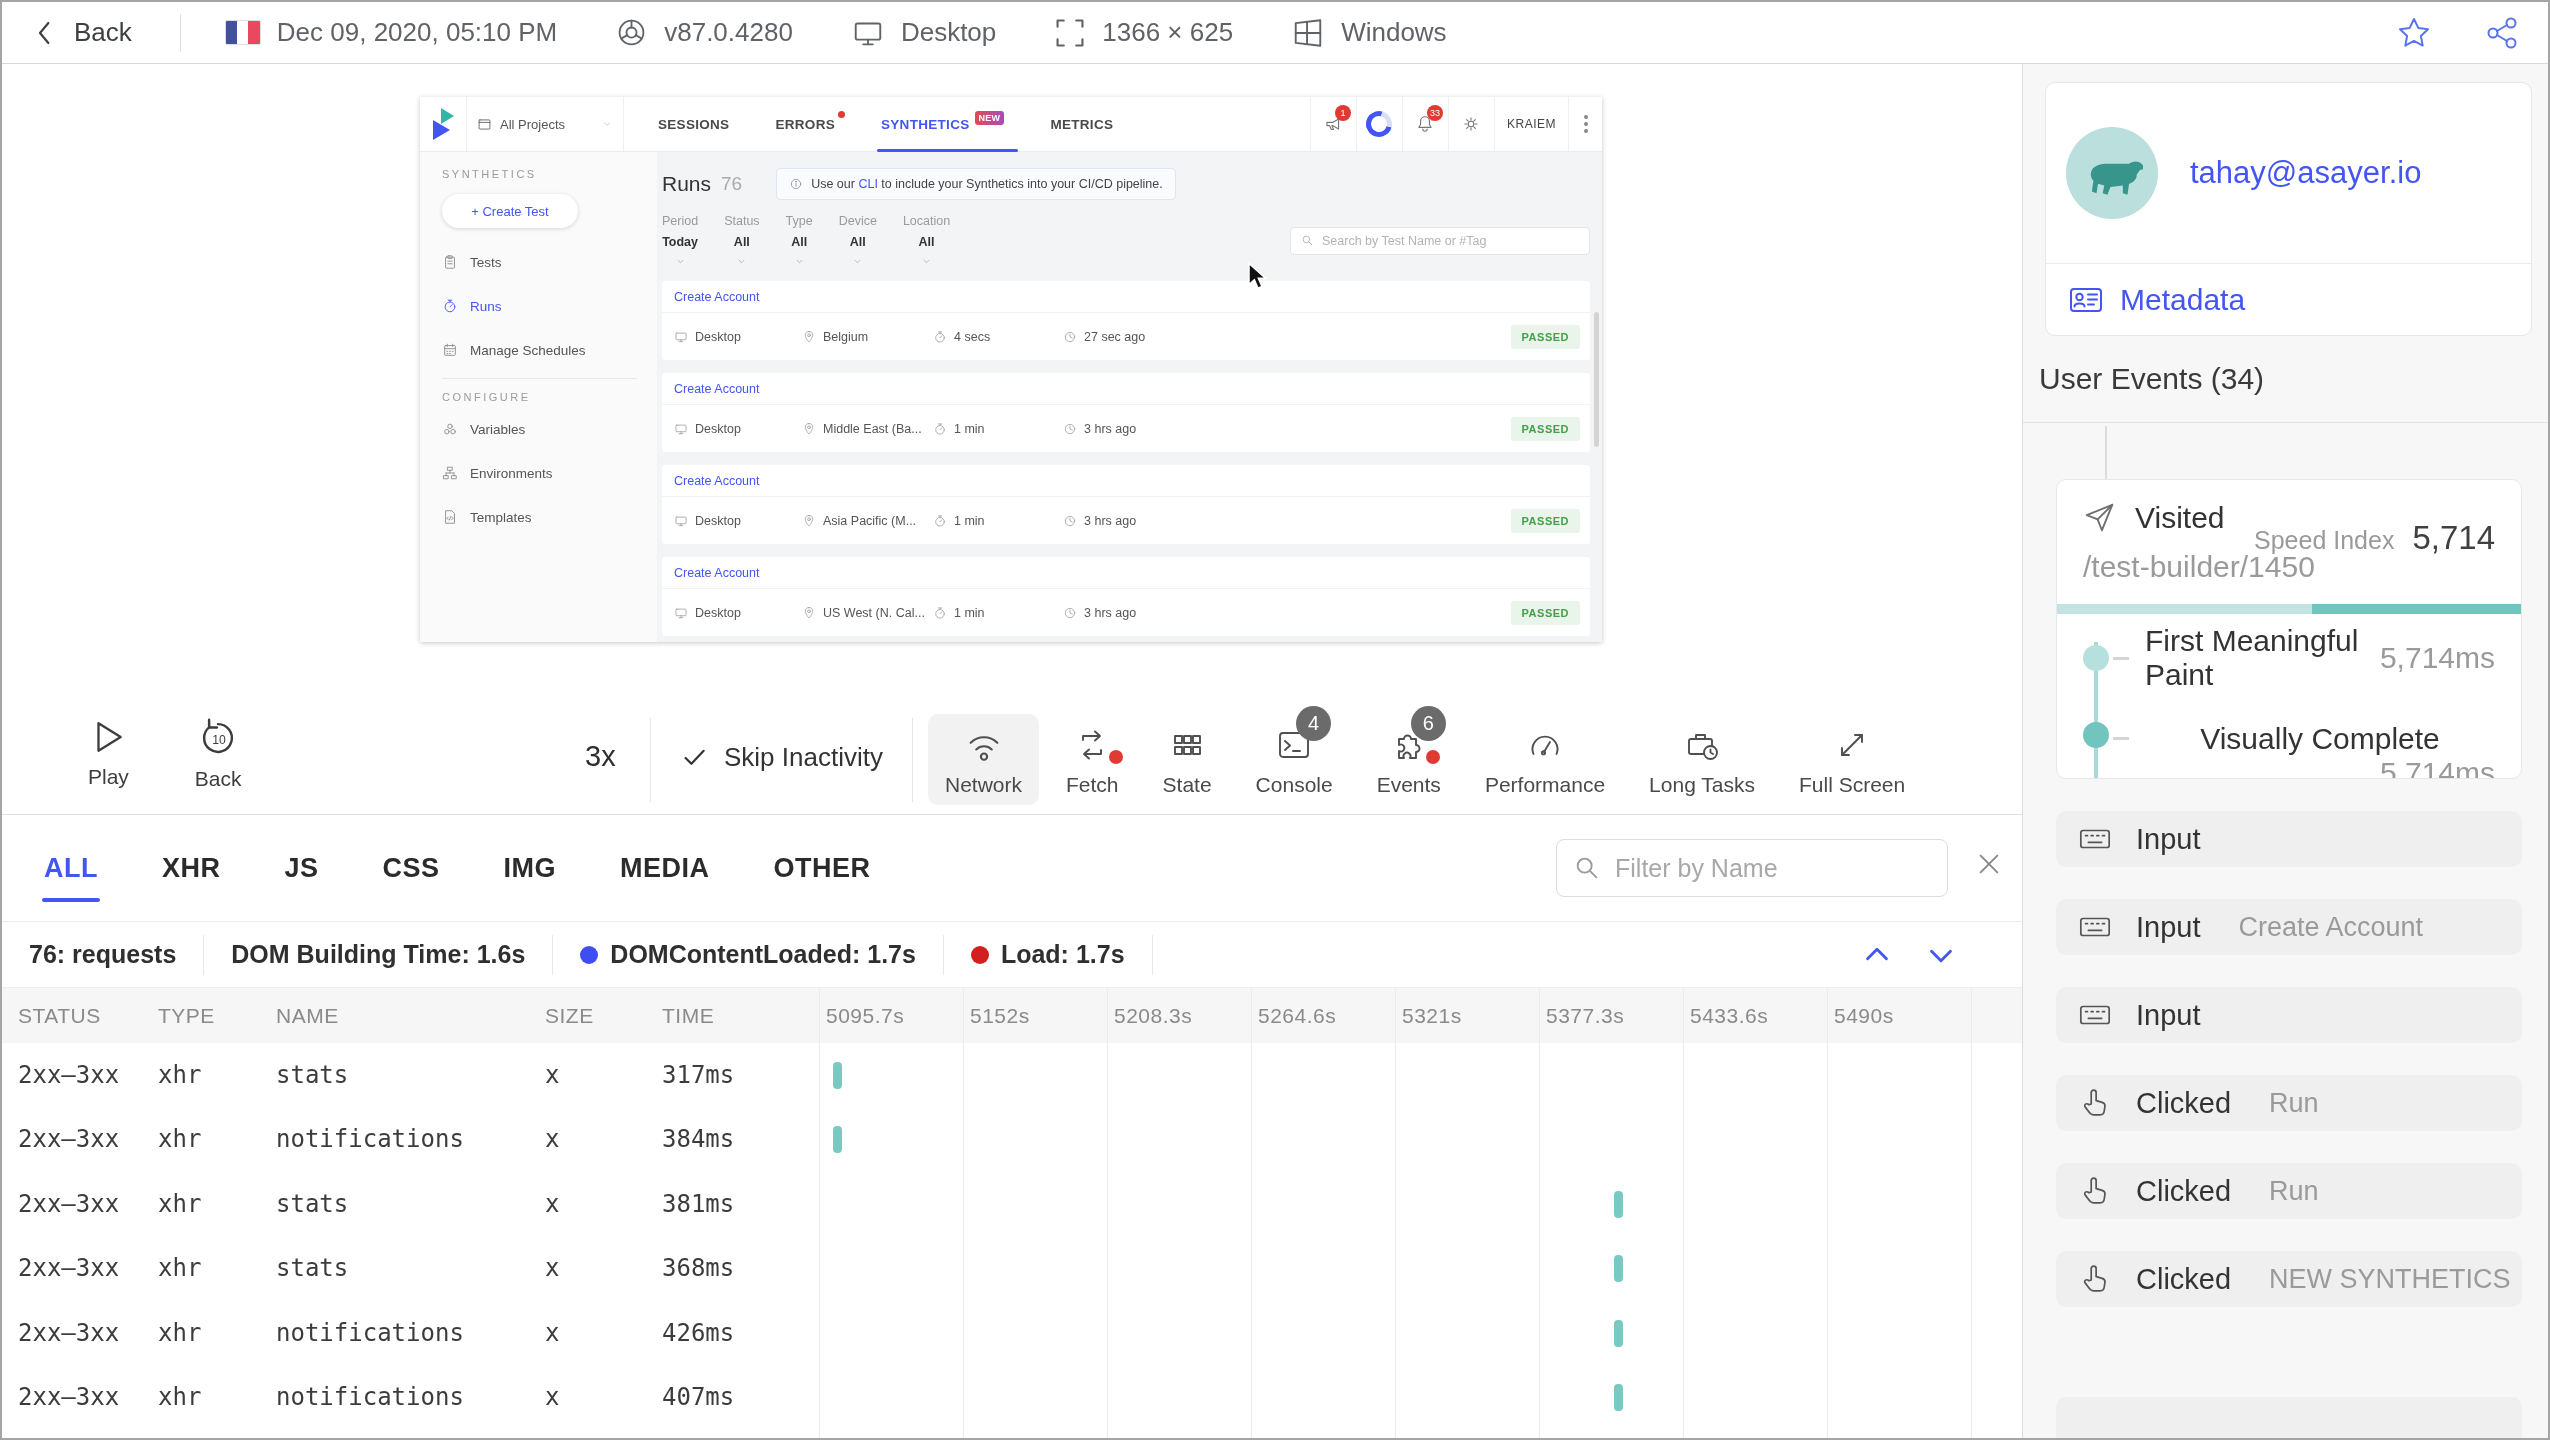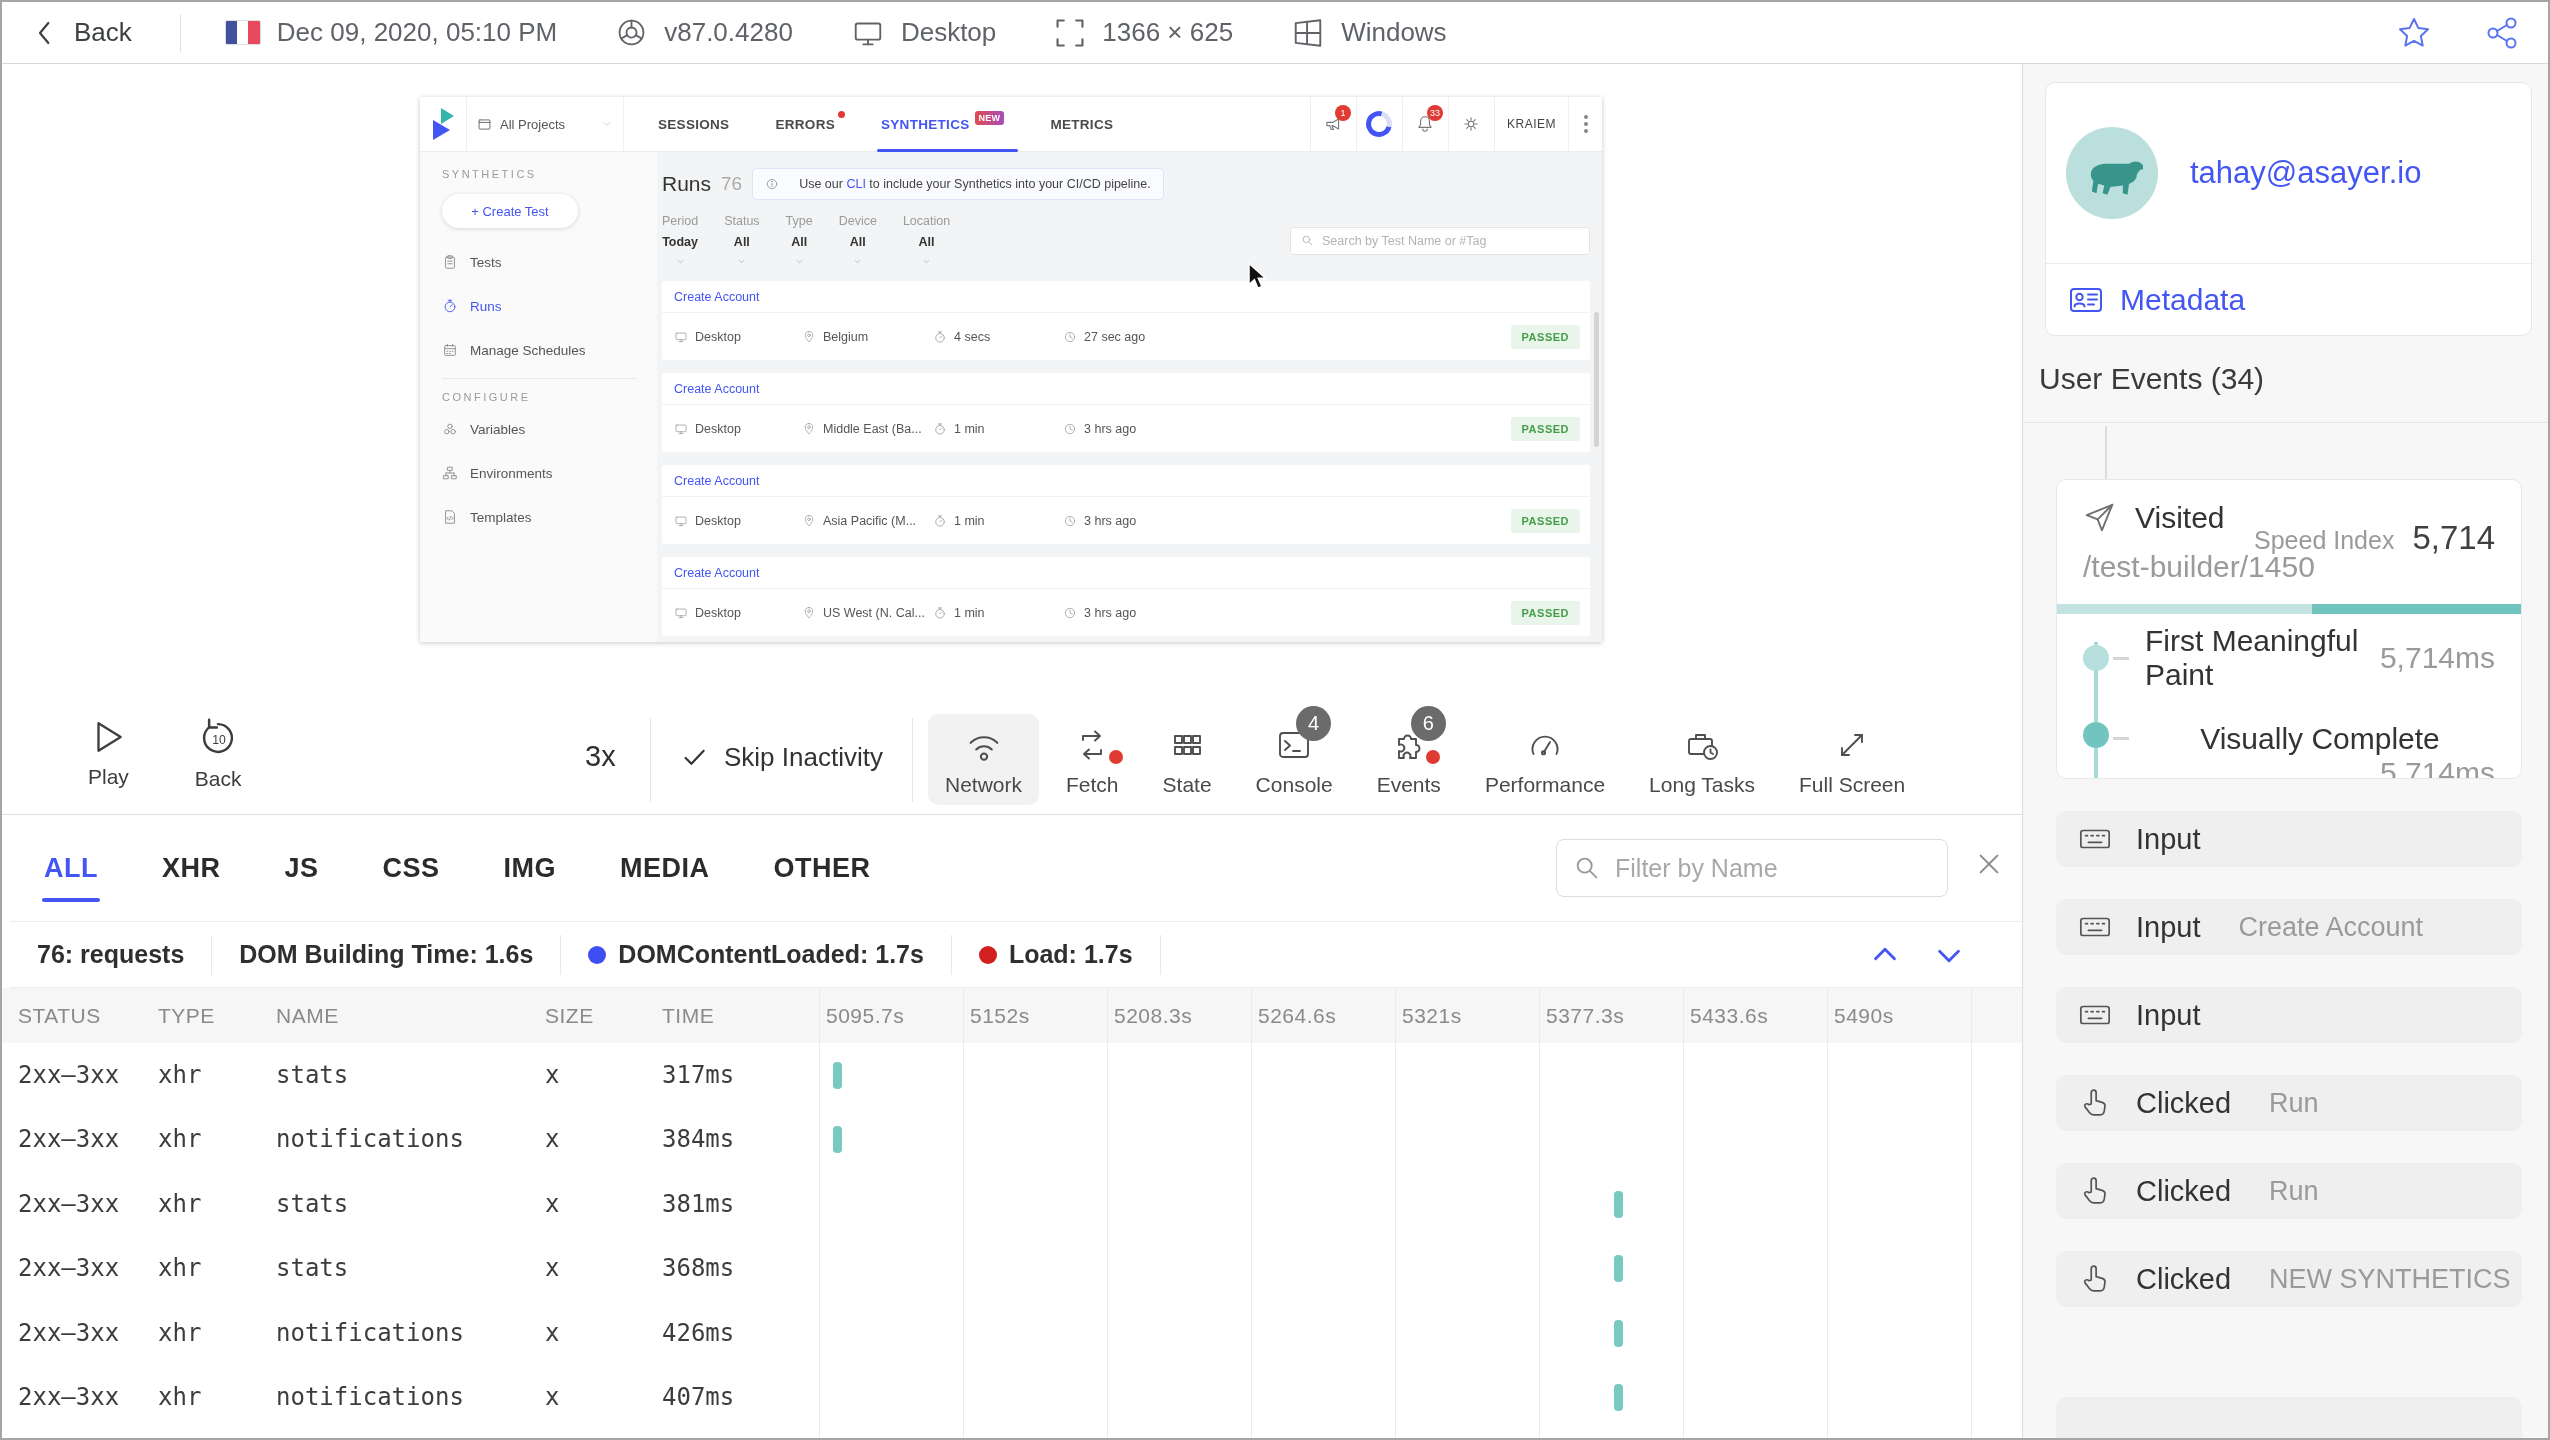--- a/index.html
+++ b/index.html
@@ -42,21 +42,21 @@
   .side-sec{font-size:11px;letter-spacing:2.5px;color:#9a9a9a;}
   .create-pill{margin-top:14px;width:136px;height:34px;background:#fff;border-radius:17px;box-shadow:0 1px 4px rgba(0,0,0,.15);display:flex;align-items:center;justify-content:center;color:#4355f2;font-size:13px;}
   .side-item{display:flex;align-items:center;gap:12px;height:44px;color:#555;font-size:13.5px;}
   .side-item .si{color:#8a8a8a;display:flex;}
   .side-item.active,.side-item.active .si{color:#4355f2;}
   .side-div{width:195px;height:1px;background:#e8e8e8;margin:6px 0 12px 0;}
   .app-main{flex:1;padding:16px 12px 0 5px;position:relative;overflow:hidden;}
   .runs-head{display:flex;align-items:center;gap:10px;}
   .runs-title{font-size:21px;color:#333;}
   .runs-count{font-size:19px;color:#aaa;}
-  .banner{height:32px;background:#fafbff;border:1px solid #dfe4f7;border-radius:4px;display:flex;align-items:center;gap:20px;padding:0 12px;color:#444;font-size:12.5px;}
+  .banner{margin-left:24px;height:32px;background:#fafbff;border:1px solid #dfe4f7;border-radius:4px;display:flex;align-items:center;gap:8px;padding:0 12px;color:#444;font-size:12.5px;}
   .banner .bi{color:#888;display:flex;}
   .banner .cli{color:#4355f2;}
   .filters{margin-top:14px;display:flex;align-items:center;gap:26px;font-size:12.5px;}
   .filt{display:flex;align-items:center;gap:7px;flex-direction:column;}
   .filt .fl{color:#9a9a9a;}
   .filt .fv{color:#333;font-weight:700;}
   .filt .chev{color:#999;}
   .app-search{margin-left:auto;width:300px;height:28px;background:#fff;border:1px solid #e4e4e4;border-radius:4px;display:flex;align-items:center;gap:8px;padding:0 10px;color:#b3b3b3;font-size:12.5px;}
   .run-list{margin-top:14px;}
   .run-card{background:#fff;border-radius:3px;margin-bottom:13px;}
@@ -102,21 +102,21 @@
   
   .netpanel{position:absolute;left:0;top:812px;width:2020px;height:628px;background:#fff;border-top:1px solid #e0e0e0;}
   .tabs{position:absolute;left:0;top:0;width:100%;height:106px;display:flex;align-items:center;gap:64px;padding-left:42px;}
   .tab{position:relative;font-size:27px;font-weight:700;color:#2b2b2b;letter-spacing:.5px;}
   .tab.active{color:#4355f2;}
   .tab.active::after{content:"";position:absolute;left:-2px;right:-2px;bottom:-18px;height:4px;border-radius:2px;background:#4355f2;}
   .filterbox{position:absolute;right:74px;top:24px;width:392px;height:58px;border:1px solid #ddd;border-radius:8px;display:flex;align-items:center;gap:12px;padding:0 16px;color:#9a9a9a;}
   .filterbox input{border:none;outline:none;font-size:25px;color:#555;width:300px;background:transparent;}
   .filterbox input::placeholder{color:#a8a8a8;}
   .net-close{position:absolute;right:18px;top:34px;color:#8a8a8a;}
-  .statsrow{position:absolute;left:8px;top:106px;width:100%;height:67px;border-top:1px solid #ececec;border-bottom:1px solid #ececec;display:flex;align-items:center;font-size:25px;color:#2f2f2f;font-weight:600;}
+  .statsrow{position:absolute;left:0;top:106px;width:100%;height:67px;border-top:1px solid #ececec;border-bottom:1px solid #ececec;display:flex;align-items:center;font-size:25px;color:#2f2f2f;font-weight:600;}
   .stat{display:flex;align-items:center;gap:12px;padding:0 27px;height:40px;border-right:1px solid #e8e8e8;}
   .stat:last-of-type{border-right:none;}
   .sdot{width:18px;height:18px;border-radius:50%;}
   .stat-chevs{margin-left:auto;margin-right:64px;display:flex;gap:30px;color:#4355f2;}
   .thead{position:absolute;left:0;top:173px;width:100%;height:55px;background:#f6f6f6;}
   .hcell{position:absolute;top:16px;font-size:21px;color:#8a8a8a;letter-spacing:.5px;}
   .gridline{position:absolute;top:173px;bottom:0;width:1px;background:#ececec;}
   .trows{position:absolute;left:0;top:228px;width:100%;}
   .trow{position:relative;height:64.4px;}
   .tcell{position:absolute;top:18px;font-size:24px;color:#3c3c3c;font-family:"DejaVu Sans Mono",monospace;white-space:nowrap;}

